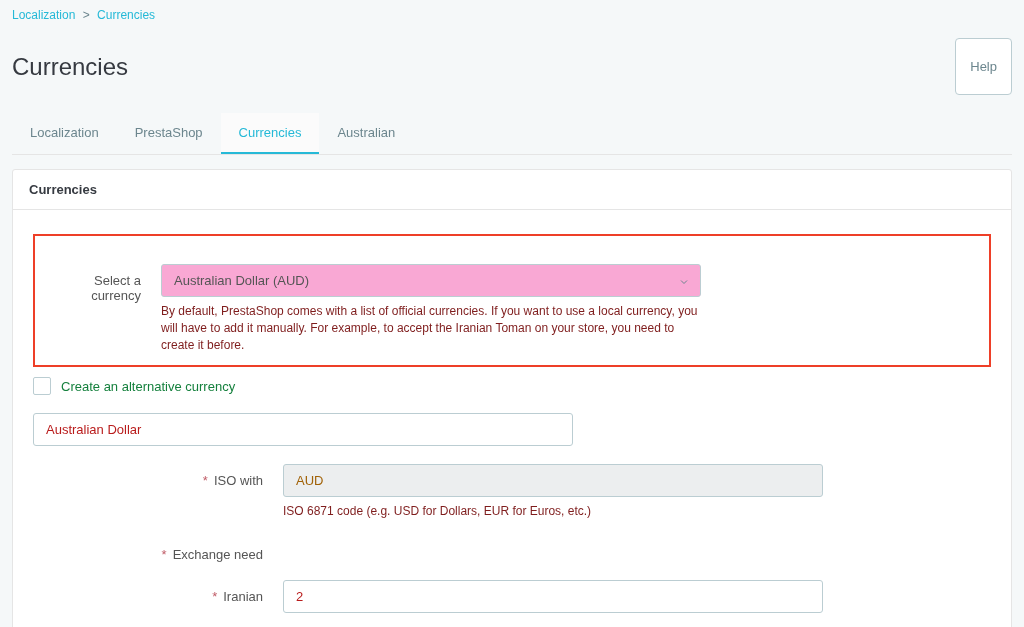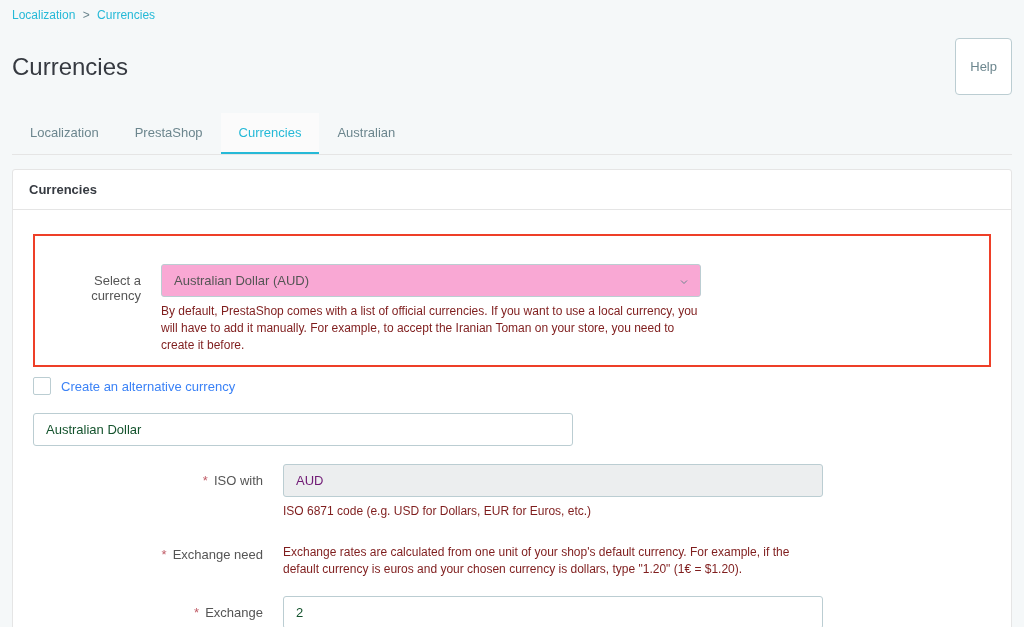--- a/index.html
+++ b/index.html
@@ -41,25 +41,25 @@
   
   .faux-select { display: flex; justify-content: space-between; align-items: center; border: 1px solid #bbcdd2; border-radius: 3px; padding: 8px 12px; background: #f9a8d4; font-size: 13px; color: #555; cursor: pointer; }
   .chev { width: 10px; height: 10px; }
   .chev svg { width: 12px; height: 12px; stroke: #6c868e; }
 
   .hint { font-size: 12px; color: #7f1d1d; margin-top: 6px; line-height: 1.4; }
 
   
   .checkbox-row { display: flex; align-items: center; gap: 10px; }
   .checkbox { width: 18px; height: 18px; border: 1px solid #bbcdd2; background: #fff; border-radius: 2px; cursor: pointer; flex-shrink: 0; }
-  .checkbox-row .lbl { font-size: 13px; color: #3b82f6; }
+  .checkbox-row .lbl { font-size: 13px; color: #15803d; }
 
   
-  .text-input { width: 100%; border: 1px solid #bbcdd2; border-radius: 3px; padding: 8px 12px; font-size: 13px; color: #14532d; background: #fff; }
-  .text-input.readonly { background: #eceeef; color: #701a75; }
+  .text-input { width: 100%; border: 1px solid #bbcdd2; border-radius: 3px; padding: 8px 12px; font-size: 13px; color: #b91c1c; background: #fff; }
+  .text-input.readonly { background: #eceeef; color: #a16207; }
 
 </style>
 </head>
 <body>
 
 <div class="page">
   <div class="breadcrumb">
     <span>Localization</span>
     <span class="sep">&gt;</span>
     <span>Currencies</span>
@@ -117,26 +117,25 @@
         <div class="form-label"><span class="req">*</span><span>ISO with</span></div>
         <div class="form-ctrl">
           <input class="text-input readonly" type="text" readonly="" value="AUD" style="">
           <div class="hint">ISO 6871 code (e.g. USD for Dollars, EUR for Euros, etc.)</div>
         </div>
       </div>
 
       <div class="form-row form-row-spaced">
         <div class="form-label"><span class="req">*</span><span>Exchange need</span></div>
         <div class="form-ctrl">
-          <div class="hint">Exchange rates are calculated from one unit of your shop's default currency. For example, if the default currency is euros and your chosen currency is dollars, type "1.20" (1€ = $1.20).</div>
         </div>
       </div>
 
       <div class="form-row form-row-spaced">
-        <div class="form-label"><span class="req">*</span><span>Exchange</span></div>
+        <div class="form-label"><span class="req">*</span><span>Iranian</span></div>
         <div class="form-ctrl">
           <input class="text-input" type="text" value="2" style="">
         </div>
       </div>
 
     </div>
 
   </div>
 </div>
 

